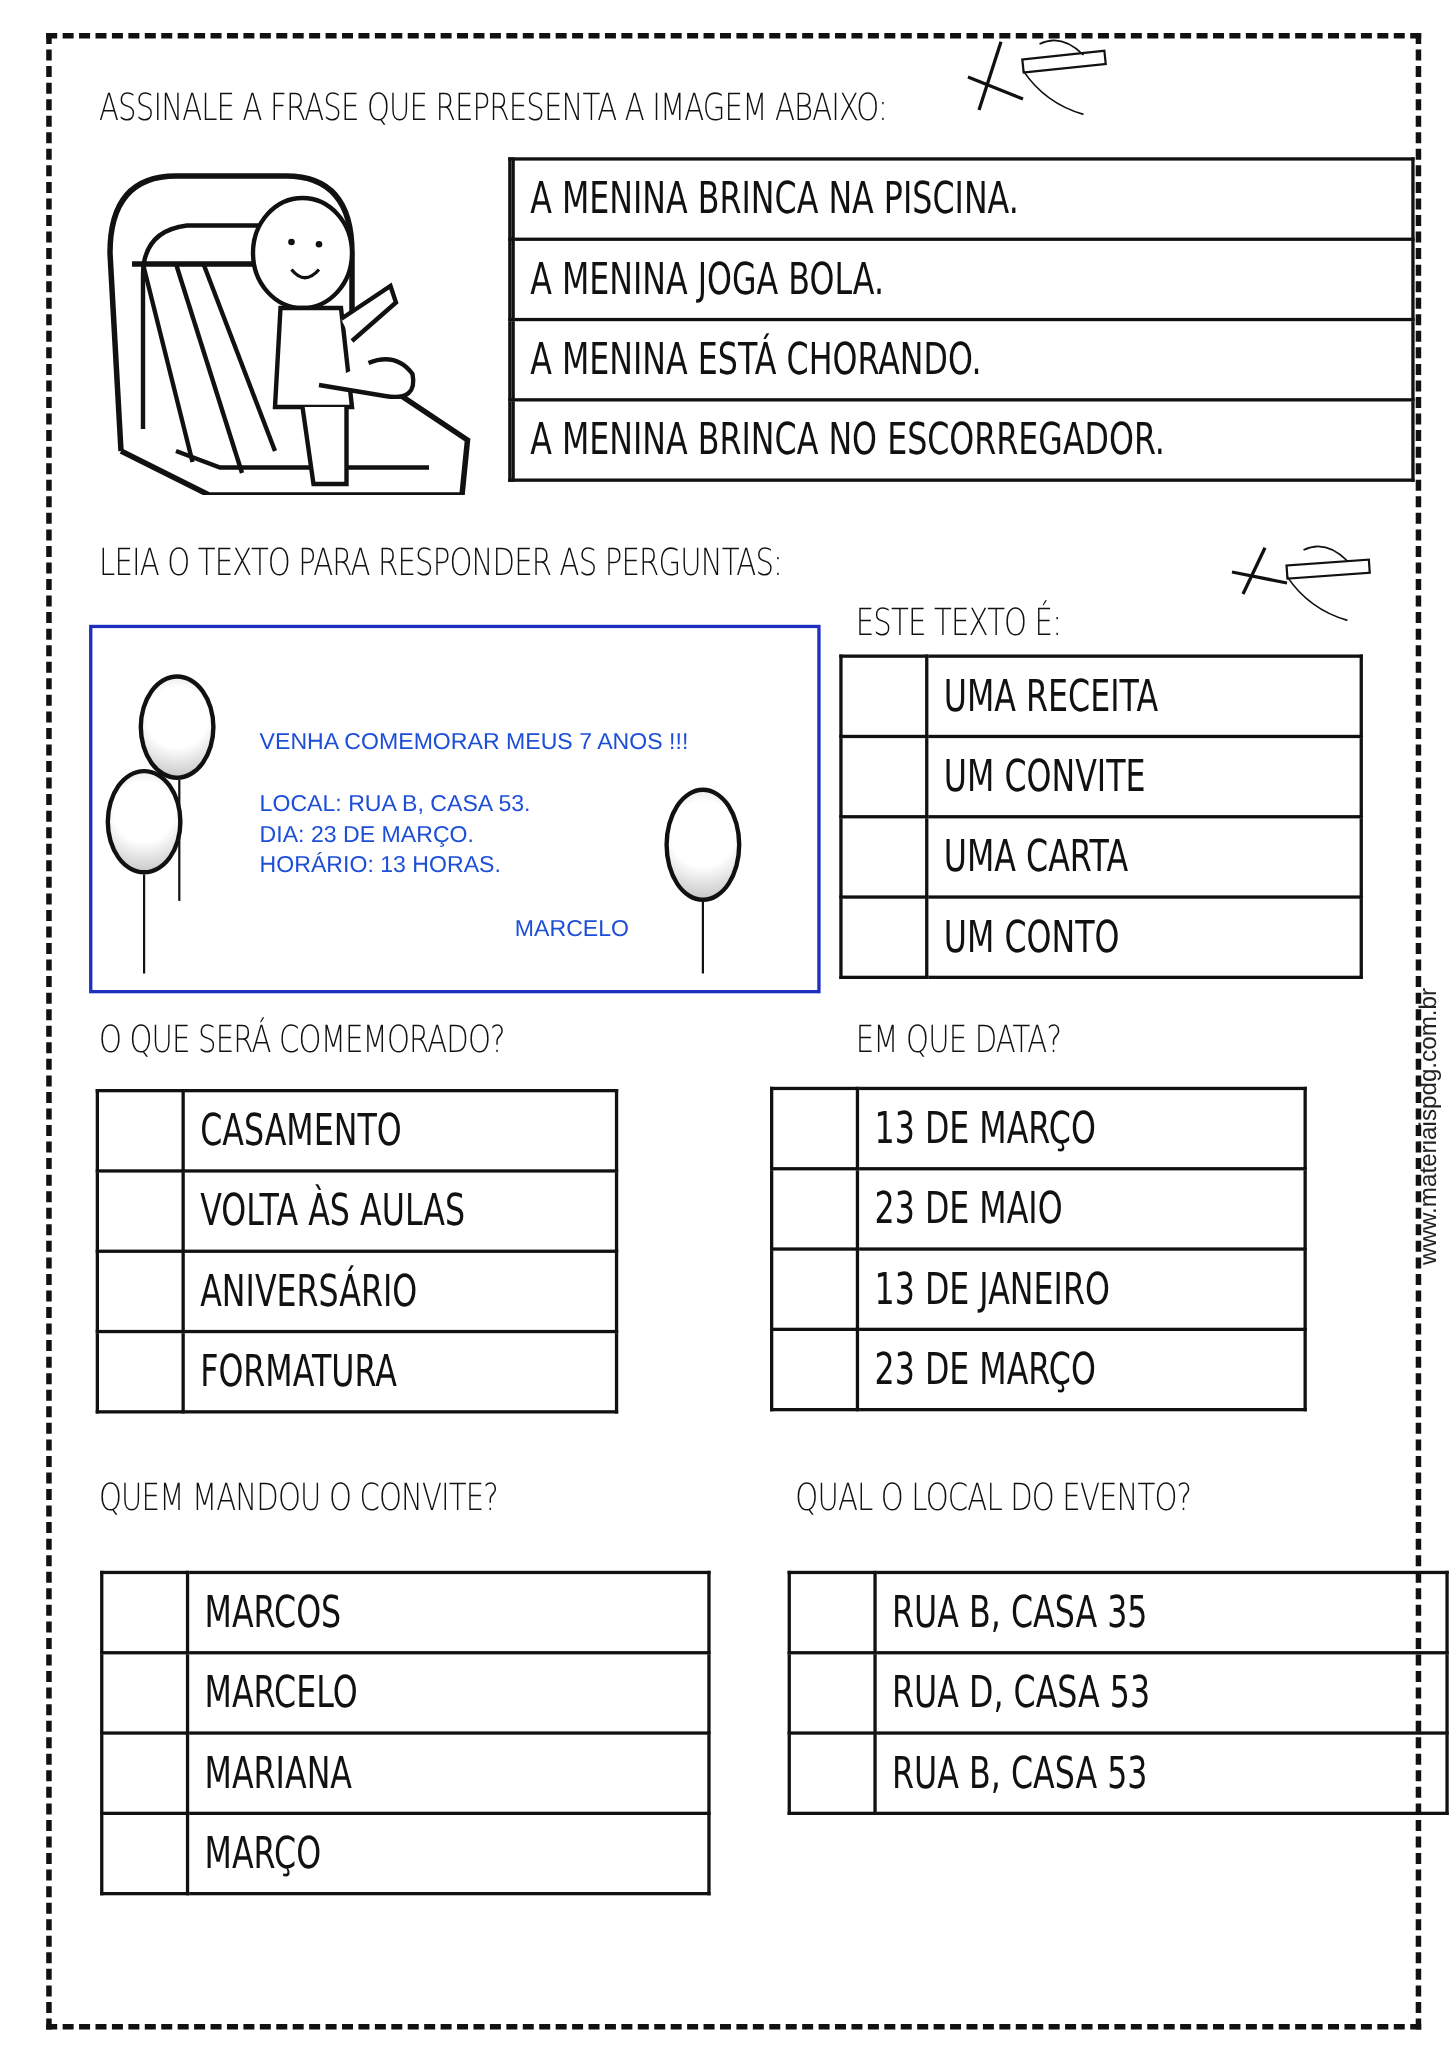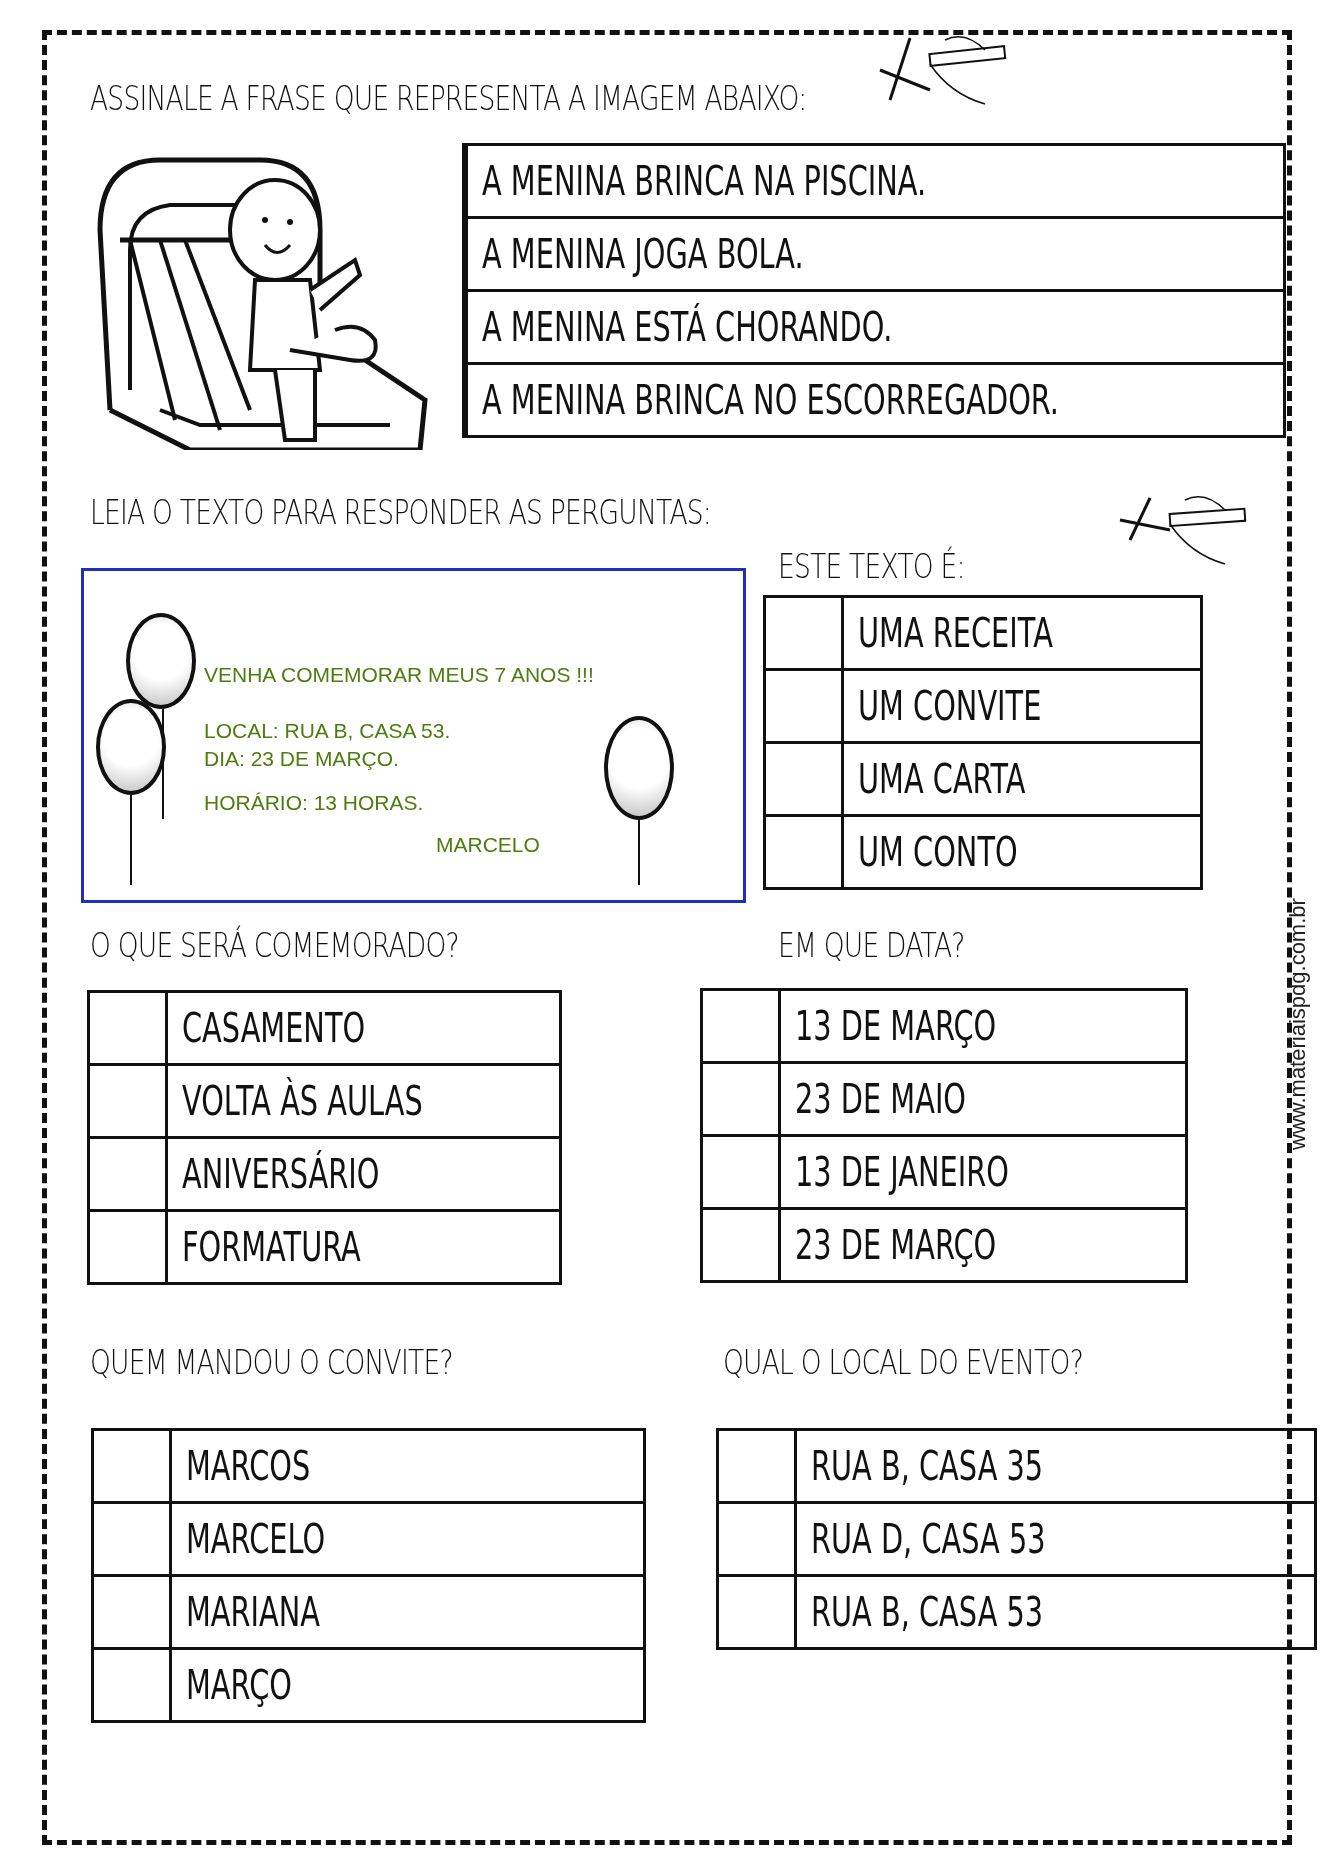--- a/index.html
+++ b/index.html
@@ -5,21 +5,21 @@
     html, body { margin: 0; padding: 0; background: #ffffff; }
     body { width: 1323px; height: 1871px; position: relative; overflow: hidden; font-family: "DejaVu Sans", sans-serif; color: #111; }
     .frame { position: absolute; left: 42px; top: 30px; width: 1250px; height: 1815px; border: 5px dashed #111; box-sizing: border-box; }
     .heading { position: absolute; font-family: "DejaVu Sans", sans-serif; font-size: 34px; letter-spacing: -1px; transform: scaleX(0.78); transform-origin: left top; white-space: nowrap; color: #111; font-weight: 300; }
     table.opts { position: absolute; border-collapse: collapse; border: 3px solid #84cc16; }
     table.opts td { border: 3px solid #111; height: 70px; padding: 0; }
     table.opts td.box { width: 75px; }
     table.opts td.txt { padding-left: 14px; }
     .opt-text { display: inline-block; font-family: "DejaVu Sans", sans-serif; font-size: 40px; transform: scaleX(0.72); transform-origin: left center; white-space: nowrap; color: #111; }
     .invite { position: absolute; left: 81px; top: 568px; width: 665px; height: 335px; border: 3px solid #1e2fbf; box-sizing: border-box; }
-    .inv-line { position: absolute; font-family: "Liberation Sans", sans-serif; font-size: 21px; color: #4d7c0f; white-space: nowrap; }
+    .inv-line { position: absolute; font-family: "Liberation Sans", sans-serif; font-size: 21px; color: #1d4ed8; white-space: nowrap; margin-left: 32px; }
     .balloon { position: absolute; border: 4px solid #111; border-radius: 50%; background: radial-gradient(circle at 50% 40%, #fff 45%, #bbb 100%); box-sizing: border-box; }
     .string { position: absolute; width: 2px; background: #111; }
     .watermark { position: absolute; left: 1285px; top: 1150px; transform: rotate(-90deg); transform-origin: left top; font-family: "Liberation Sans", sans-serif; font-size: 22px; color: #222; white-space: nowrap; }
     .pencil-icon { position: absolute; }
   </style>
 </head>
 <body>
 
 <div class="frame"></div>
 
@@ -85,26 +85,26 @@
 <div class="invite">
   <div class="balloon" style="left:42px;top:42px;width:70px;height:96px"></div>
   <div class="string" style="left:78px;top:138px;height:110px"></div>
   <div class="balloon" style="left:12px;top:128px;width:70px;height:96px"></div>
   <div class="string" style="left:46px;top:224px;height:90px"></div>
   <div class="balloon" style="left:520px;top:145px;width:70px;height:104px"></div>
   <div class="string" style="left:554px;top:249px;height:65px"></div>
   <div class="inv-line" style="left:120px;top:92px">VENHA COMEMORAR MEUS 7 ANOS !!!</div>
   <div class="inv-line" style="left:120px;top:148px">LOCAL: RUA B, CASA 53.</div>
   <div class="inv-line" style="left:120px;top:176px">DIA: 23 DE MARÇO.</div>
-  <div class="inv-line" style="left:120px;top:220px">HORÁRIO: 13 HORAS.</div>
+  <div class="inv-line" style="left:120px;top:204px">HORÁRIO: 13 HORAS.</div>
   <div class="inv-line" style="left:352px;top:262px">MARCELO</div>
 </div>
 
 <div class="heading" style="left:778px;top:546px">ESTE TEXTO É:</div>
-<table class="opts" style="left:763px;top:595px;width:440px">
+<table class="opts" style="left:763px;top:595px;width:476px">
   <tbody>
       <tr>
         <td class="box"></td>
         <td class="txt"><span class="opt-text">UMA RECEITA</span></td>
       </tr>
   <tr>
         <td class="box"></td>
         <td class="txt"><span class="opt-text">UM CONVITE</span></td>
       </tr>
   <tr>

